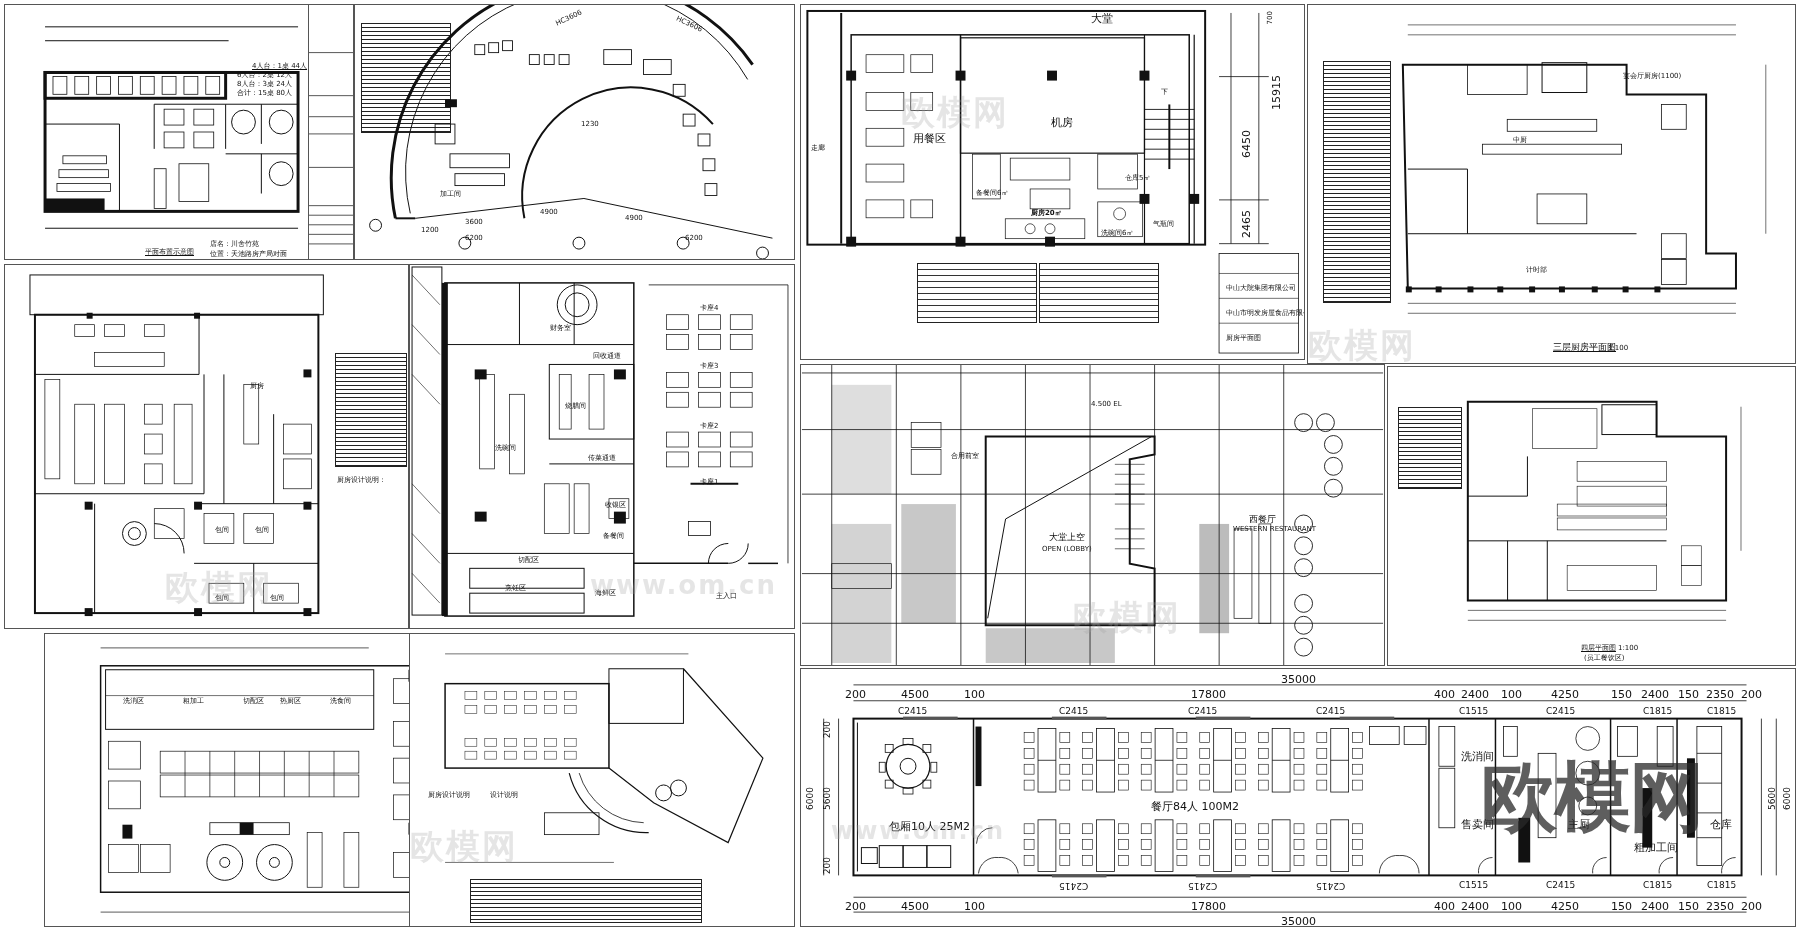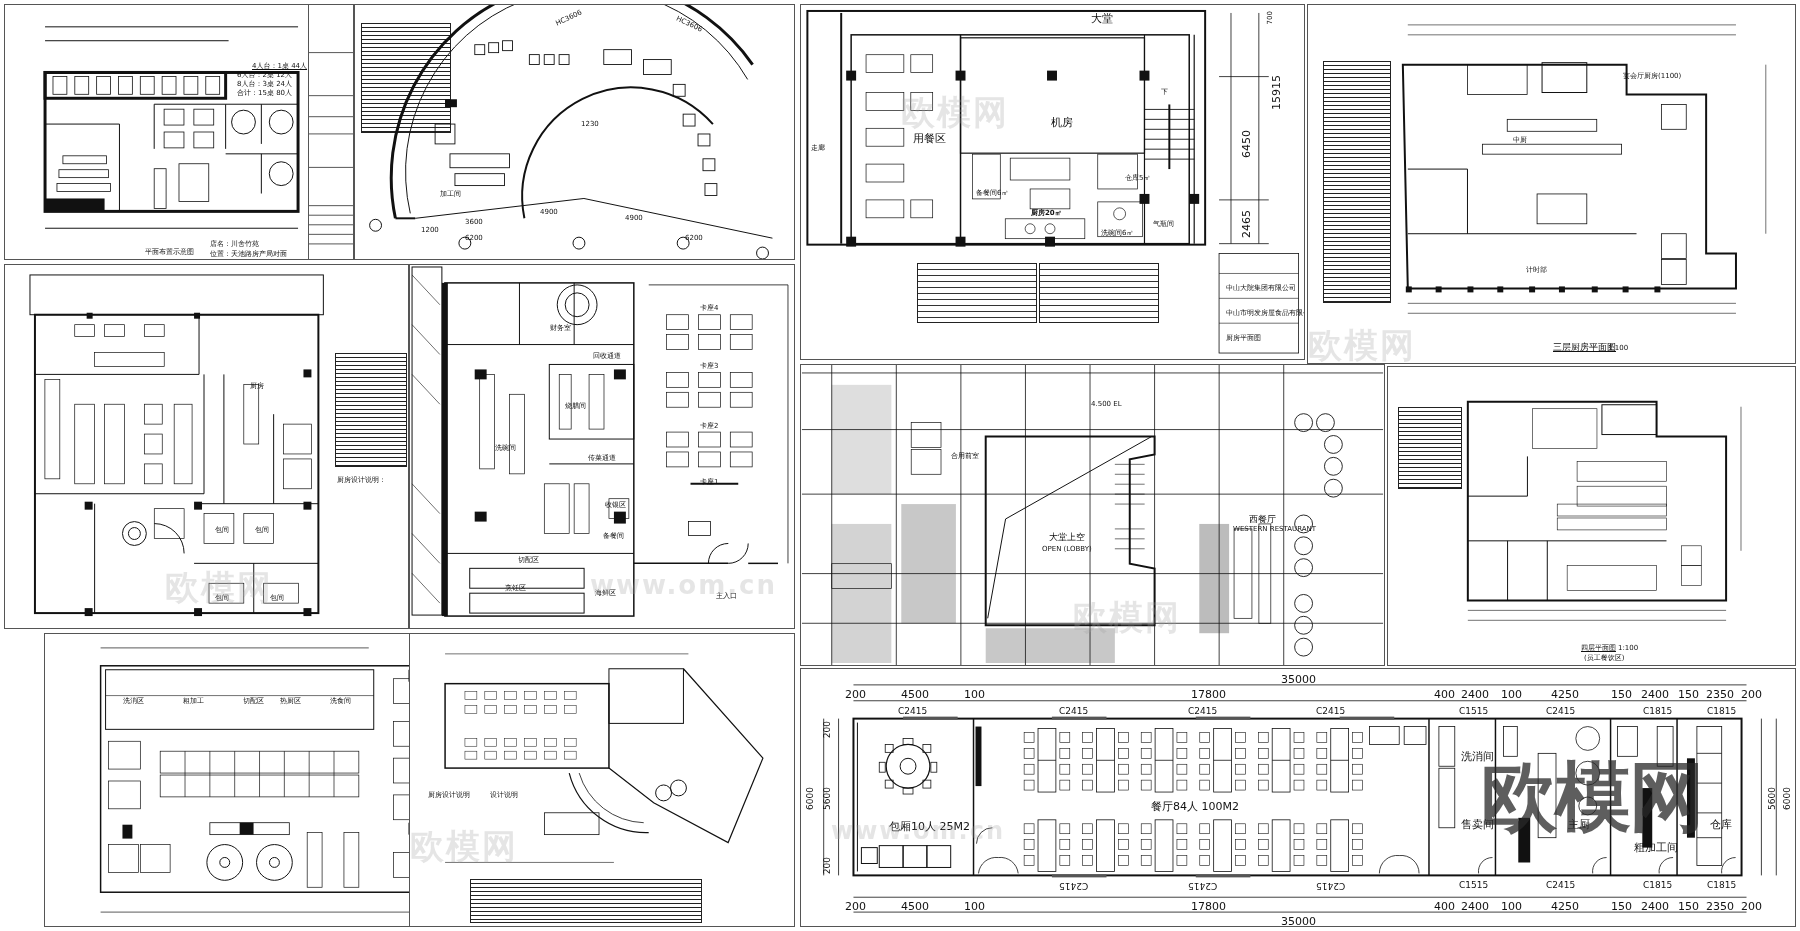--- a/index.html
+++ b/index.html
@@ -61,21 +61,21 @@
       <line x1="40" y1="225" x2="295" y2="225"></line>
     </g>
     <g fill="#111">
         <rect x="40" y="195" width="60" height="12"></rect>
       </g>
   </svg>
   <span class="lbl lbl-sm" style="left:247px;top:58px;text-decoration:underline;">4人台：1桌  44人</span>
   <span class="lbl lbl-sm" style="left:232px;top:67px;">6人台：2桌  12人</span>
   <span class="lbl lbl-sm" style="left:232px;top:76px;">8人台：3桌  24人</span>
   <span class="lbl lbl-sm" style="left:232px;top:85px;">合计：15桌  80人</span>
-  <span class="lbl lbl-sm" style="left:140px;top:244px;">平面布置示意图</span>
+  <span class="lbl lbl-sm" style="left:140px;top:244px;text-decoration:underline;">平面布置示意图</span>
   <span class="lbl lbl-sm" style="left:205px;top:236px;">店名：川舍竹苑</span>
   <span class="lbl lbl-sm" style="left:205px;top:246px;">位置：天池路房产局对面</span>
 </div>
 
 <div class="panel" style="left:308px;top:4px;width:46px;height:256px;">
   <svg class="svgfill" viewBox="0 0 46 256">
     <g stroke="#222" stroke-width="0.8">
       <line x1="0" y1="45" x2="46" y2="45"></line>
         <line x1="0" y1="90" x2="46" y2="90"></line>
         <line x1="0" y1="112" x2="46" y2="112"></line>

